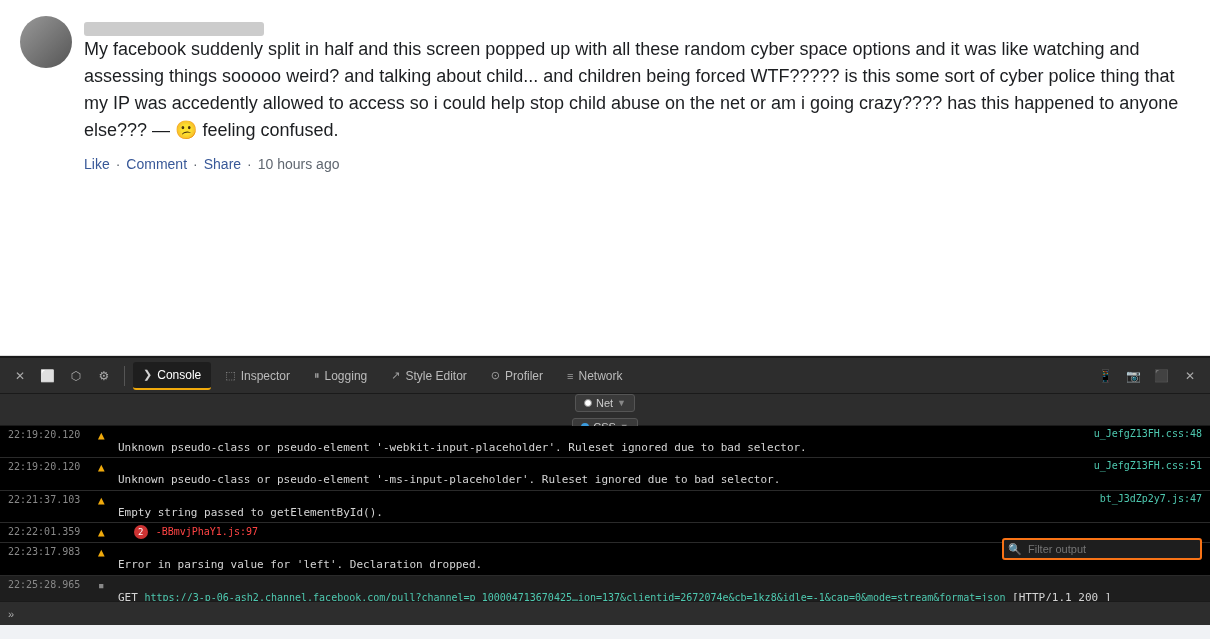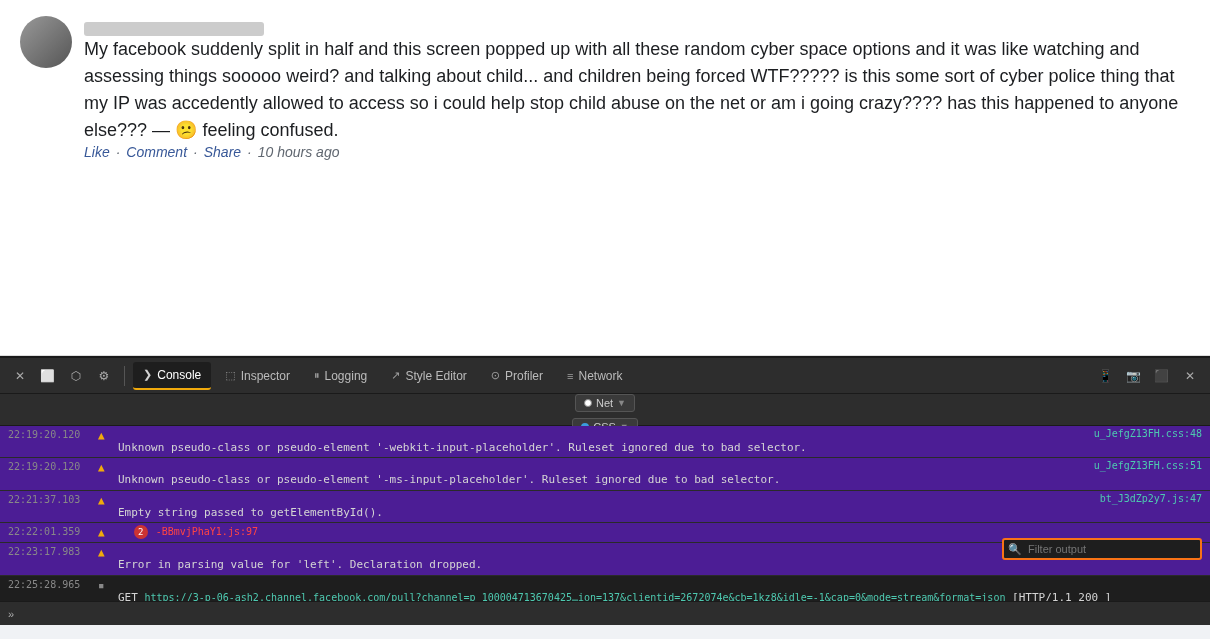--- a/index.html
+++ b/index.html
@@ -55,25 +55,25 @@
       font-size: 18px;
       line-height: 1.5;
       color: #1c1e21;
       margin-left: 64px;
       margin-top: -40px;
       padding-top: 0;
     }
 
     .post-actions {
       margin-left: 64px;
+      margin-top: 12px;
       display: flex;
       gap: 6px;
       align-items: center;
       font-size: 14px;
-      font-style: italic;
     }
 
     .post-action-link {
       color: #385898;
       cursor: pointer;
     }
 
     .post-action-sep {
       color: #606770;
     }
@@ -237,21 +237,21 @@
     .log-row {
       display: flex;
       align-items: flex-start;
       padding: 2px 8px;
       border-bottom: 1px solid #2a2a2a;
       min-height: 20px;
       color: #d4d4d4;
     }
 
     .log-row.warning {
-      background: #4c1d95;
+      background: #000000;
     }
 
     .log-row.info {
       background: #1e1e1e;
     }
 
     .log-time {
       color: #888;
       min-width: 90px;
       font-size: 10px;

